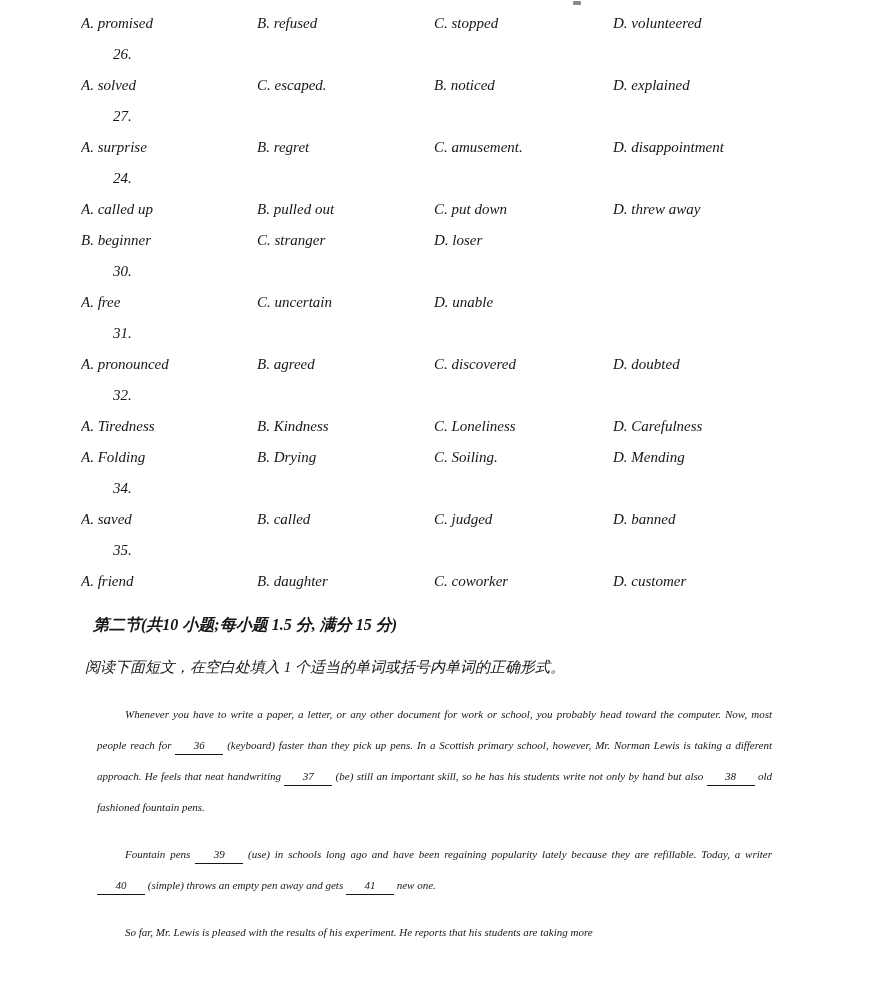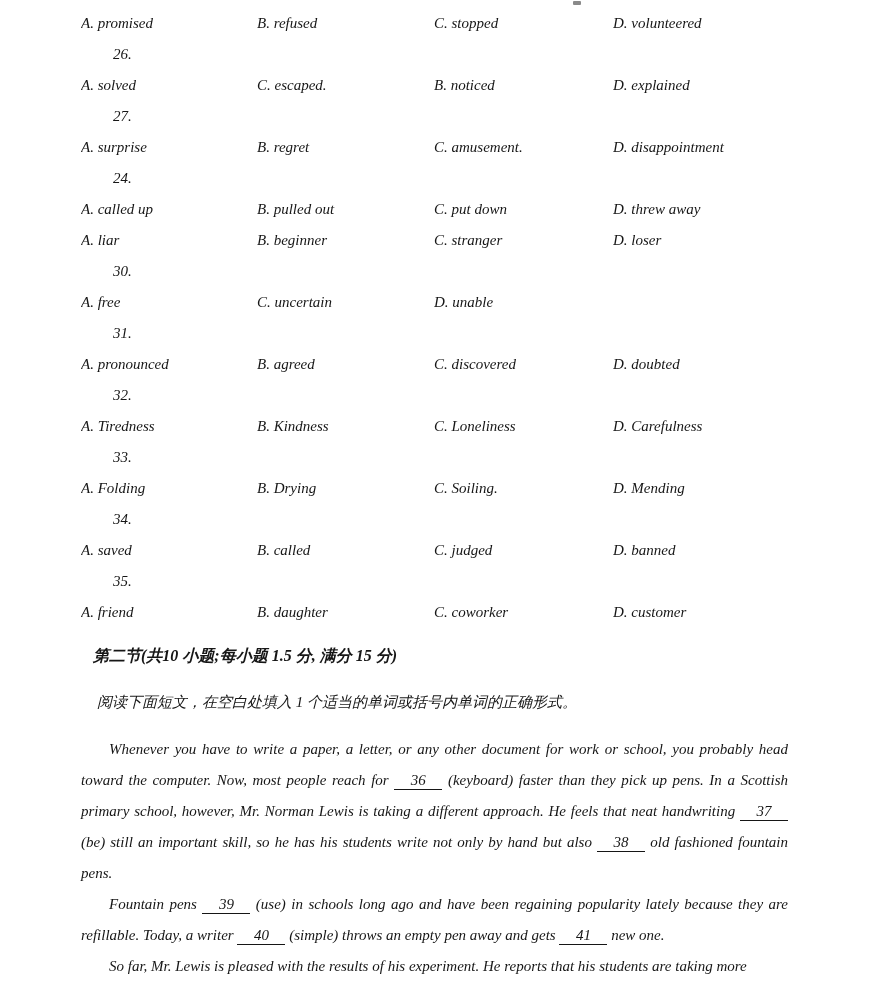--- a/index.html
+++ b/index.html
@@ -50,28 +50,28 @@
   }
   
   .sec-heading {
     margin: 12px;
     font-size: 16px;
     line-height: 31px;
     font-weight: bold;
     white-space: nowrap;
   }
   .instruction {
-    margin: 16px;
+    margin: 4px;
     font-size: 15px;
     line-height: 31px;
     white-space: nowrap;
   }
   .para {
-    margin: 0;
-    font-size: 15px;
+    margin: 16px;
+    font-size: 11px;
     line-height: 31px;
     text-align: justify;
   }
   .para.indent {
     text-indent: 28px;
   }
   .blank {
     display: inline-block;
     min-width: 48px;
     text-align: center;
@@ -110,21 +110,20 @@
         <div class="opt">D. disappointment</div>
       </div>
       <div class="qnum">24.</div>
       <div class="opt-row">
         <div class="opt">A. called up</div>
         <div class="opt">B. pulled out</div>
         <div class="opt">C. put down</div>
         <div class="opt">D. threw away</div>
       </div>
       <div class="opt-row">
-        <div class="opt">A. liar</div>
         <div class="opt">B. beginner</div>
         <div class="opt">C. stranger</div>
         <div class="opt">D. loser</div>
       </div>
       <div class="qnum">30.</div>
       <div class="opt-row">
         <div class="opt">A. free</div>
         <div class="opt">C. uncertain</div>
         <div class="opt">D. unable</div>
       </div>
@@ -135,21 +134,20 @@
         <div class="opt">C. discovered</div>
         <div class="opt">D. doubted</div>
       </div>
       <div class="qnum">32.</div>
       <div class="opt-row">
         <div class="opt">A. Tiredness</div>
         <div class="opt">B. Kindness</div>
         <div class="opt">C. Loneliness</div>
         <div class="opt">D. Carefulness</div>
       </div>
-      <div class="qnum">33.</div>
       <div class="opt-row">
         <div class="opt">A. Folding</div>
         <div class="opt">B. Drying</div>
         <div class="opt">C. Soiling.</div>
         <div class="opt">D. Mending</div>
       </div>
       <div class="qnum">34.</div>
       <div class="opt-row">
         <div class="opt">A. saved</div>
         <div class="opt">B. called</div>

